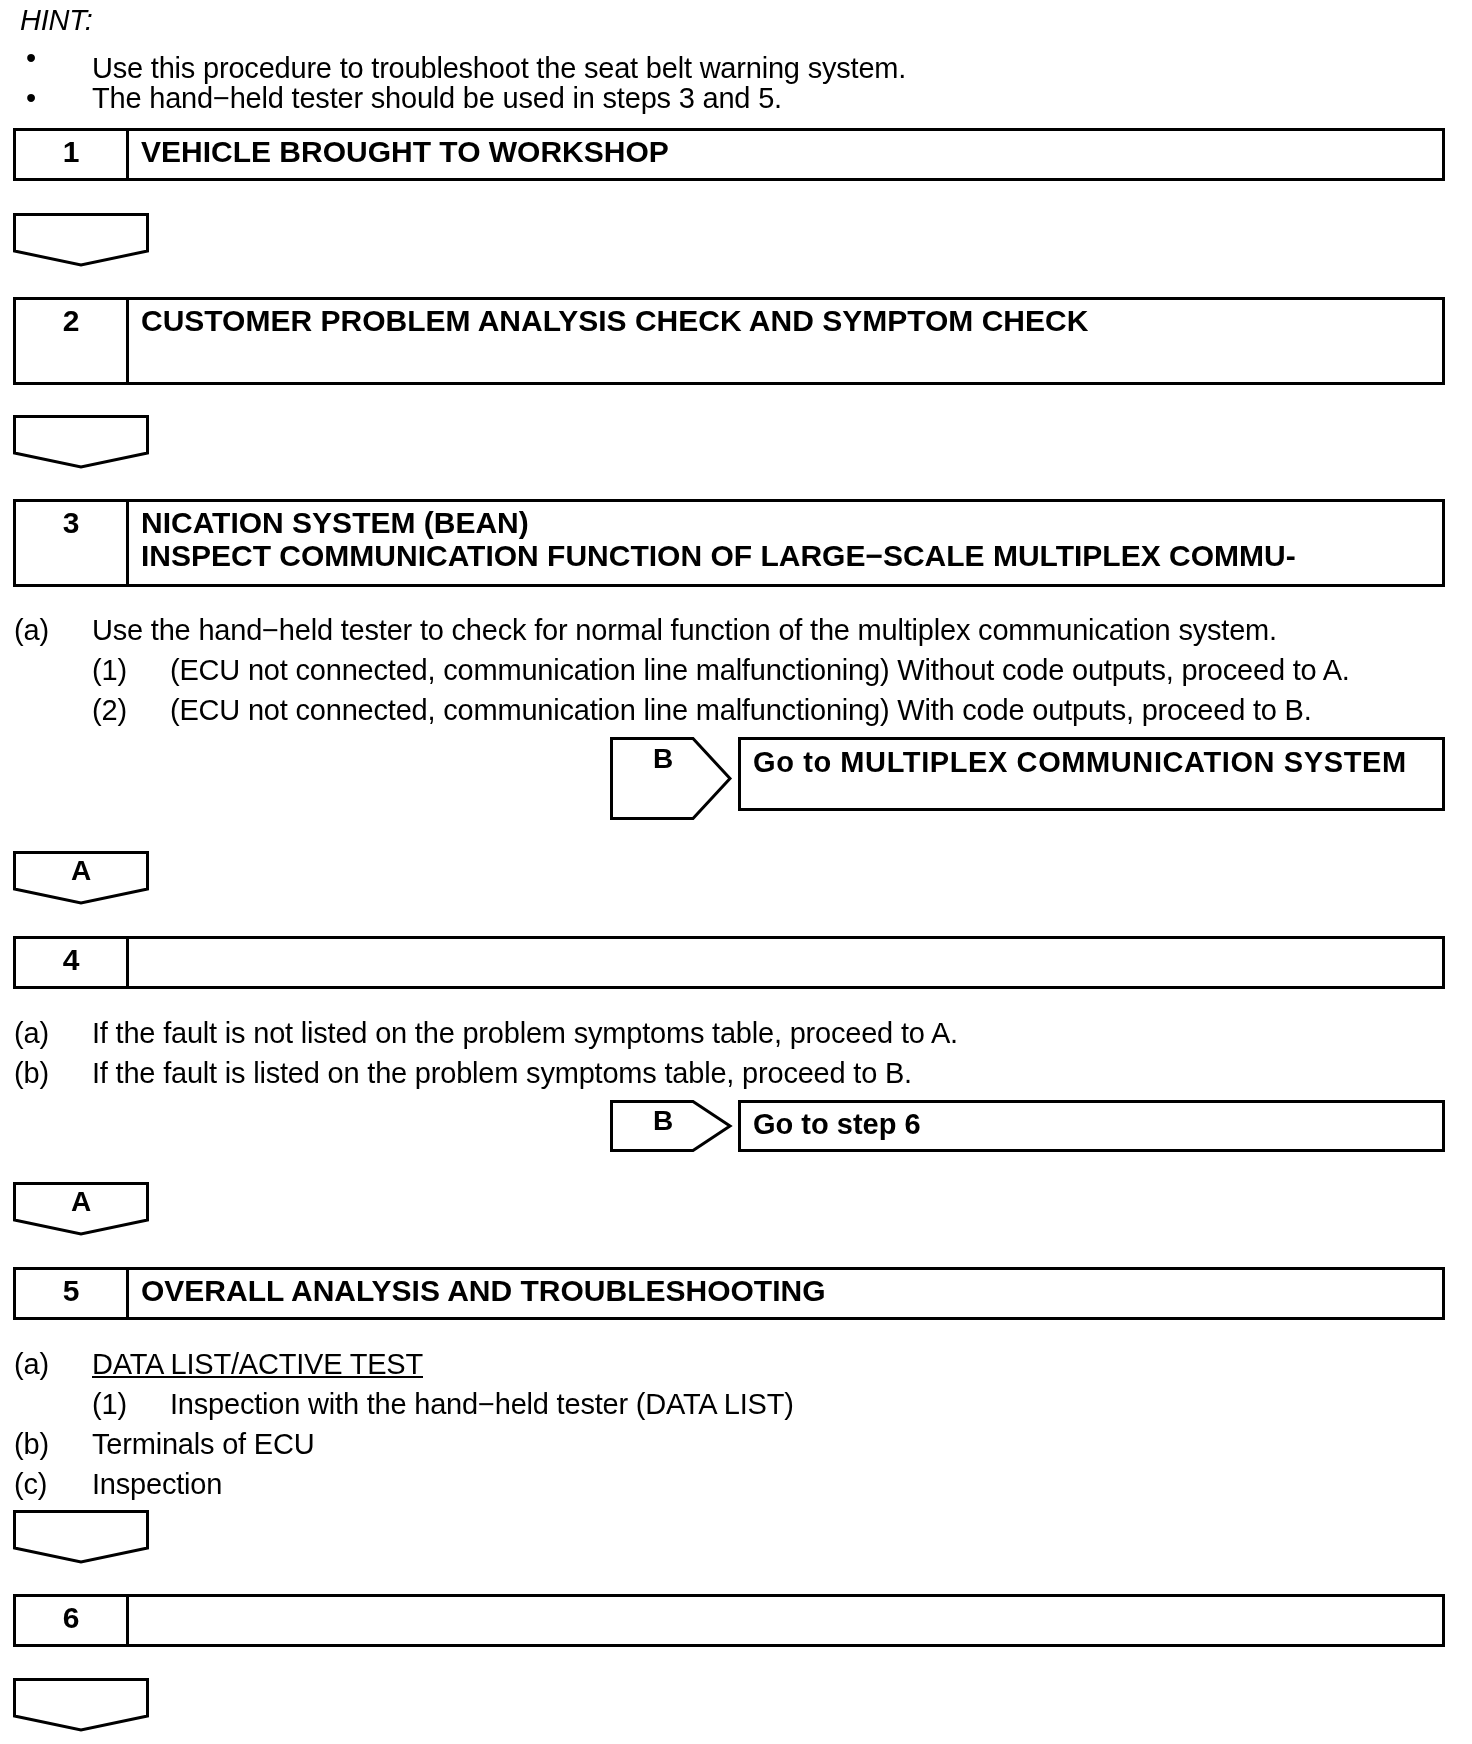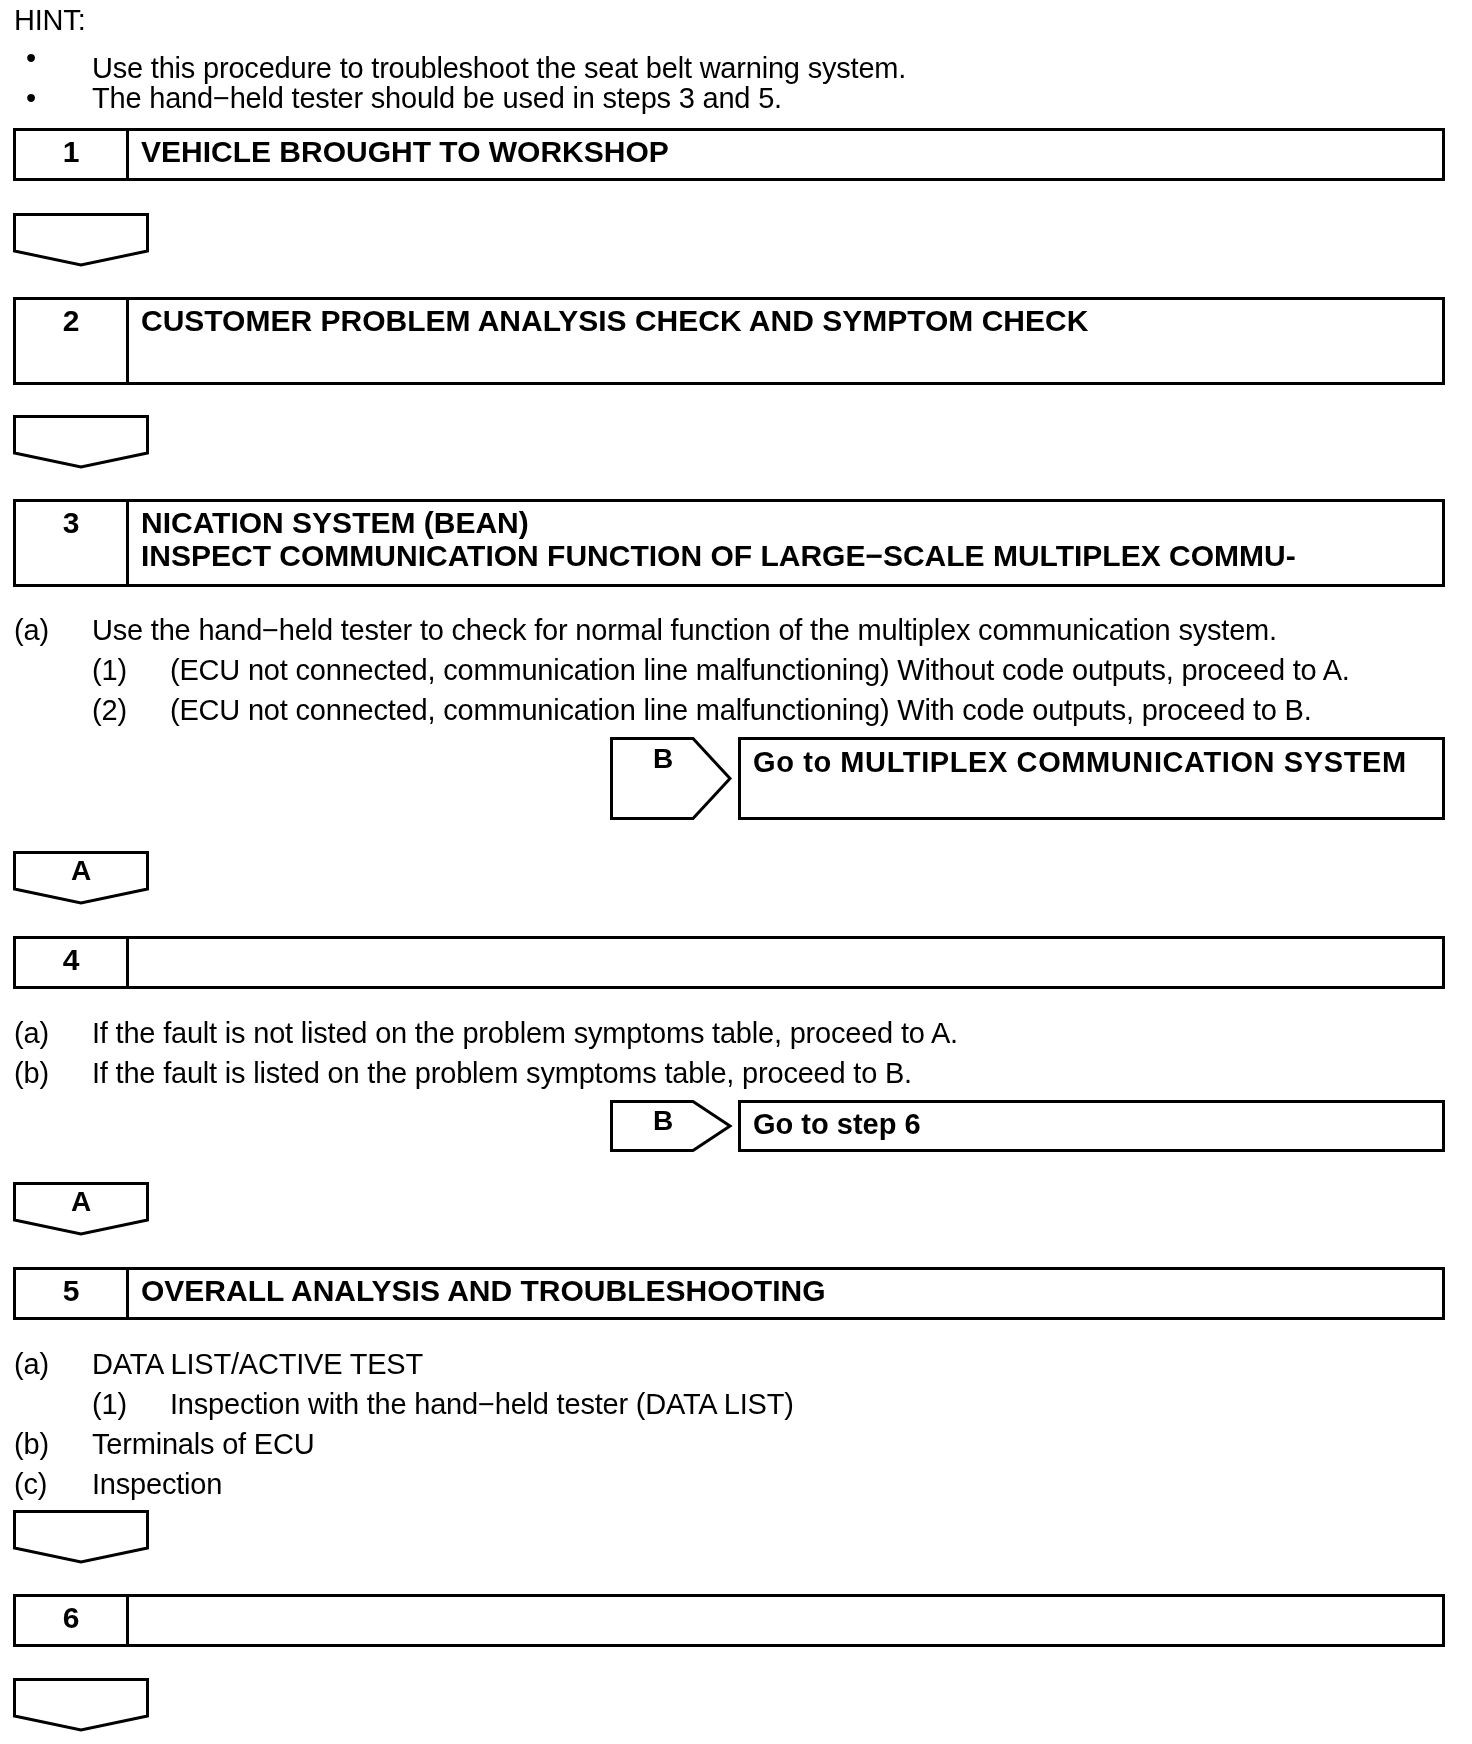--- a/index.html
+++ b/index.html
@@ -17,21 +17,21 @@
   .arrow-label { position: absolute; left: 0; width: 136px; top: 4px; text-align: center; font-weight: bold; font-size: 28px; }
   .branch { position: absolute; left: 610px; width: 122px; }
   .branch svg { position: absolute; left: 0; top: 0; }
   .branch-label { position: absolute; left: 0; width: 106px; top: 6px; text-align: center; font-weight: bold; font-size: 28px; }
   .goto-box { position: absolute; left: 738px; width: 707px; border: 3px solid #000; box-sizing: border-box; }
   .goto-text { position: absolute; left: 12px; top: 6px; font-weight: bold; font-size: 29px; white-space: nowrap; }
 </style>
 </head>
 <body>
 
-<div class="abs txt" style="left:14px;top:0px;">HINT:</div>
+<div class="abs txt" style="left:20px;top:0px;font-style:italic;">HINT:</div>
 <div class="abs txt" style="left:26px;top:38px;">•</div>
 <div class="abs txt" style="left:92px;top:48px;">Use this procedure to troubleshoot the seat belt warning system.</div>
 <div class="abs txt" style="left:26px;top:78px;">•</div>
 <div class="abs txt" style="left:92px;top:78px;">The hand−held tester should be used in steps 3 and 5.</div>
 
 <div class="step-box" style="top:128px;height:53px;">
   <div class="step-num">1</div>
   <div class="step-title">VEHICLE BROUGHT TO WORKSHOP</div>
 </div>
 
@@ -68,21 +68,21 @@
 <div class="abs txt" style="left:170px;top:650px;">(ECU not connected, communication line malfunctioning) Without code outputs, proceed to A.</div>
 <div class="abs txt" style="left:92px;top:690px;">(2)</div>
 <div class="abs txt" style="left:170px;top:690px;">(ECU not connected, communication line malfunctioning) With code outputs, proceed to B.</div>
 
 <div class="branch" style="top:737px;height:83px;">
   <svg width="124" height="83">
       <polygon points="1.5,1.5 83,1.5 120,41.5 83,81.5 1.5,81.5" fill="#fff" stroke="#000" stroke-width="3"></polygon>
     </svg>
   <div class="branch-label">B</div>
 </div>
-<div class="goto-box" style="top:737px;height:83px;">
+<div class="goto-box" style="top:737px;height:74px;">
   <div class="goto-text" style="letter-spacing:0.6px;">Go to MULTIPLEX COMMUNICATION SYSTEM</div>
 </div>
 
 <div class="arrow" style="top:851px;">
   <svg width="138" height="54">
       <polygon points="1.5,1.5 134.5,1.5 134.5,38 68,52 1.5,38" fill="#fff" stroke="#000" stroke-width="3"></polygon>
     </svg>
   <div class="arrow-label">A</div>
 </div>
 
@@ -111,21 +111,21 @@
     </svg>
   <div class="arrow-label">A</div>
 </div>
 
 <div class="step-box" style="top:1267px;height:53px;">
   <div class="step-num">5</div>
   <div class="step-title">OVERALL ANALYSIS AND TROUBLESHOOTING</div>
 </div>
 
 <div class="abs txt" style="left:14px;top:1344px;">(a)</div>
-<div class="abs txt" style="left:92px;top:1344px;">DATA LIST/ACTIVE TEST</div>
+<div class="abs txt" style="left:92px;top:1344px;text-decoration:underline;">DATA LIST/ACTIVE TEST</div>
 <div class="abs txt" style="left:92px;top:1384px;">(1)</div>
 <div class="abs txt" style="left:170px;top:1384px;">Inspection with the hand−held tester (DATA LIST)</div>
 <div class="abs txt" style="left:14px;top:1424px;">(b)</div>
 <div class="abs txt" style="left:92px;top:1424px;">Terminals of ECU</div>
 <div class="abs txt" style="left:14px;top:1464px;">(c)</div>
 <div class="abs txt" style="left:92px;top:1464px;">Inspection</div>
 
 <div class="arrow" style="top:1510px;">
   <svg width="138" height="54">
       <polygon points="1.5,1.5 134.5,1.5 134.5,38 68,52 1.5,38" fill="#fff" stroke="#000" stroke-width="3"></polygon>

